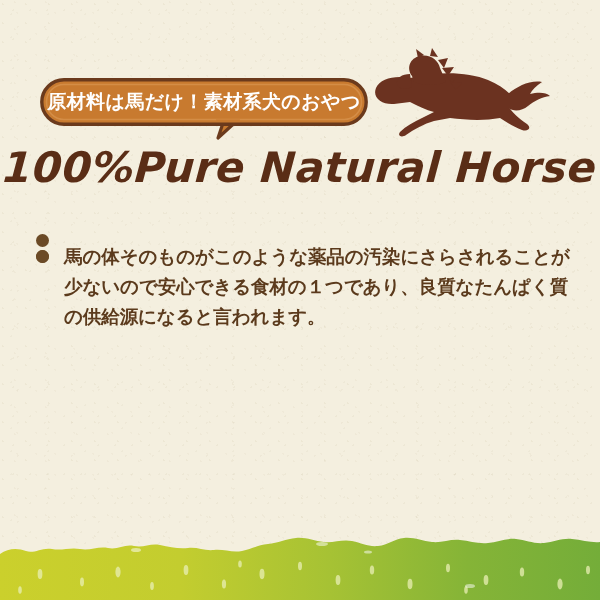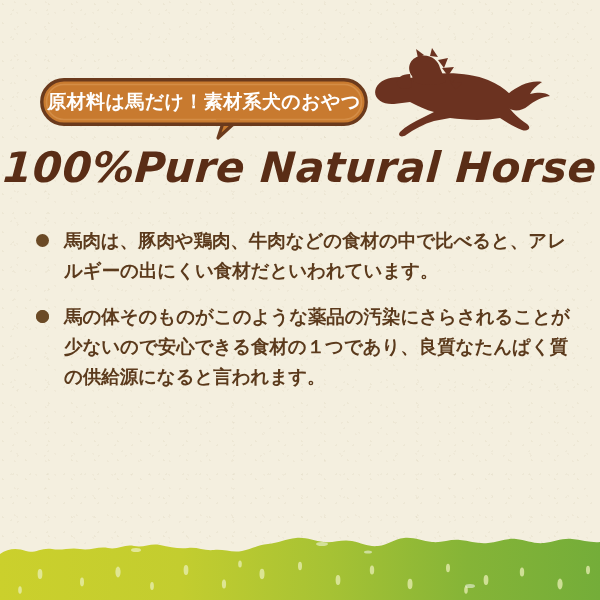--- a/index.html
+++ b/index.html
@@ -201,21 +201,20 @@
       </g>
     </svg>
   </div>
 
   <div id="title">100%Pure Natural Horse</div>
 
   <div id="bullets">
 
     <div class="bullet-item">
       <span class="bullet-dot"></span>
-      <span>馬肉は、豚肉や鶏肉、牛肉などの食材の中で比べると、アレルギーの出にくい食材だといわれています。</span>
     </div>
 
     <div class="bullet-item">
       <span class="bullet-dot"></span>
     </div>
 
     <div class="bullet-item">
       <span class="bullet-dot"></span>
       <span>馬の体そのものがこのような薬品の汚染にさらされることが少ないので安心できる食材の１つであり、良質なたんぱく質の供給源になると言われます。</span>
     </div>

